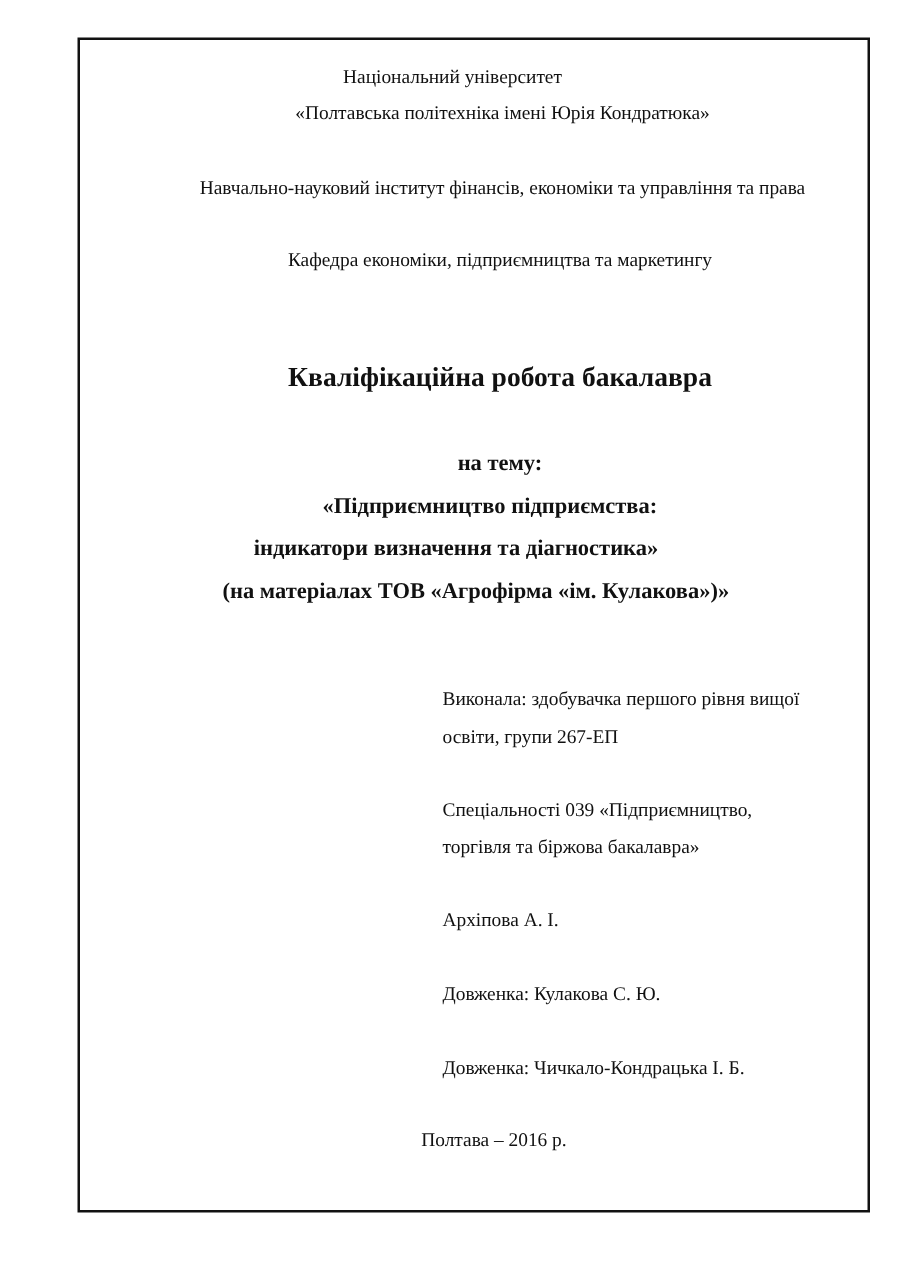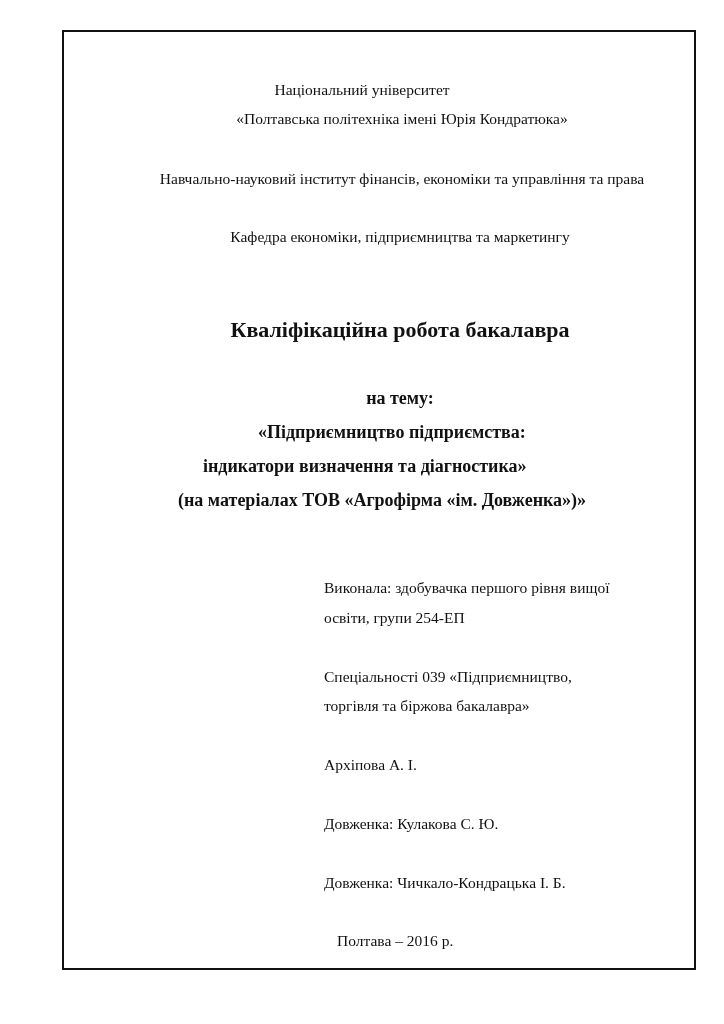--- a/index.html
+++ b/index.html
@@ -22,63 +22,62 @@
       width: 630px;
       height: 936px;
       border: 2.5px solid #111111;
       box-sizing: content-box;
     }
     .line {
       position: absolute;
       white-space: nowrap;
       font-size: 15.5px;
       line-height: 20px;
-      margin-top: 28px;
     }
     .center {
       left: 0;
       width: 724px;
       text-align: center;
     }
     .bold {
       font-weight: bold;
     }
     .title {
       font-size: 22px;
       line-height: 28px;
     }
     .topic {
       font-size: 18px;
       line-height: 24px;
     }
     .right-block {
-      left: 324px;
+      left: 354px;
     }
   </style>
 </head>
 <body>
 
 <div class="frame"></div>
 
 <div class="line center" style="top:52px;">Національний університет</div>
 <div class="line center" style="top:81px; left:40px;">«Полтавська політехніка імені Юрія Кондратюка»</div>
 
 <div class="line center" style="top:141px; left:40px;">Навчально-науковий інститут фінансів, економіки та управління та права</div>
 
 <div class="line center" style="top:199px; left:38px;">Кафедра економіки, підприємництва та маркетингу</div>
 
 <div class="line center bold title" style="top:288px; left:38px;">Кваліфікаційна робота бакалавра</div>
 
 <div class="line center bold topic" style="top:358px; left:38px;">на тему:</div>
 <div class="line bold topic" style="top:392px; left:258px;">«Підприємництво підприємства:</div>
 <div class="line bold topic" style="top:426px; left:203px;">індикатори визначення та діагностика»</div>
-<div class="line bold topic" style="top:460px; left:178px;">(на матеріалах ТОВ «Агрофірма «ім. Довженка»)»</div>
+<div class="line bold topic" style="top:460px; left:178px;">(на матеріалах ТОВ «Агрофірма «ім. Кулакова»)»</div>
 
 <div class="line right-block" style="top:550px;">Виконала: здобувачка першого рівня вищої</div>
-<div class="line right-block" style="top:580px;">освіти, групи 254-ЕП</div>
+<div class="line right-block" style="top:580px;">освіти, групи 267-ЕП</div>
 
 <div class="line right-block" style="top:639px;">Спеціальності 039 «Підприємництво,</div>
 <div class="line right-block" style="top:668px;">торгівля та біржова бакалавра»</div>
 
 <div class="line right-block" style="top:727px;">Архіпова А. І.</div>
 
 <div class="line right-block" style="top:786px;">Довженка: Кулакова С. Ю.</div>
 
 <div class="line right-block" style="top:845px;">Довженка: Чичкало-Кондрацька І. Б.</div>
 

